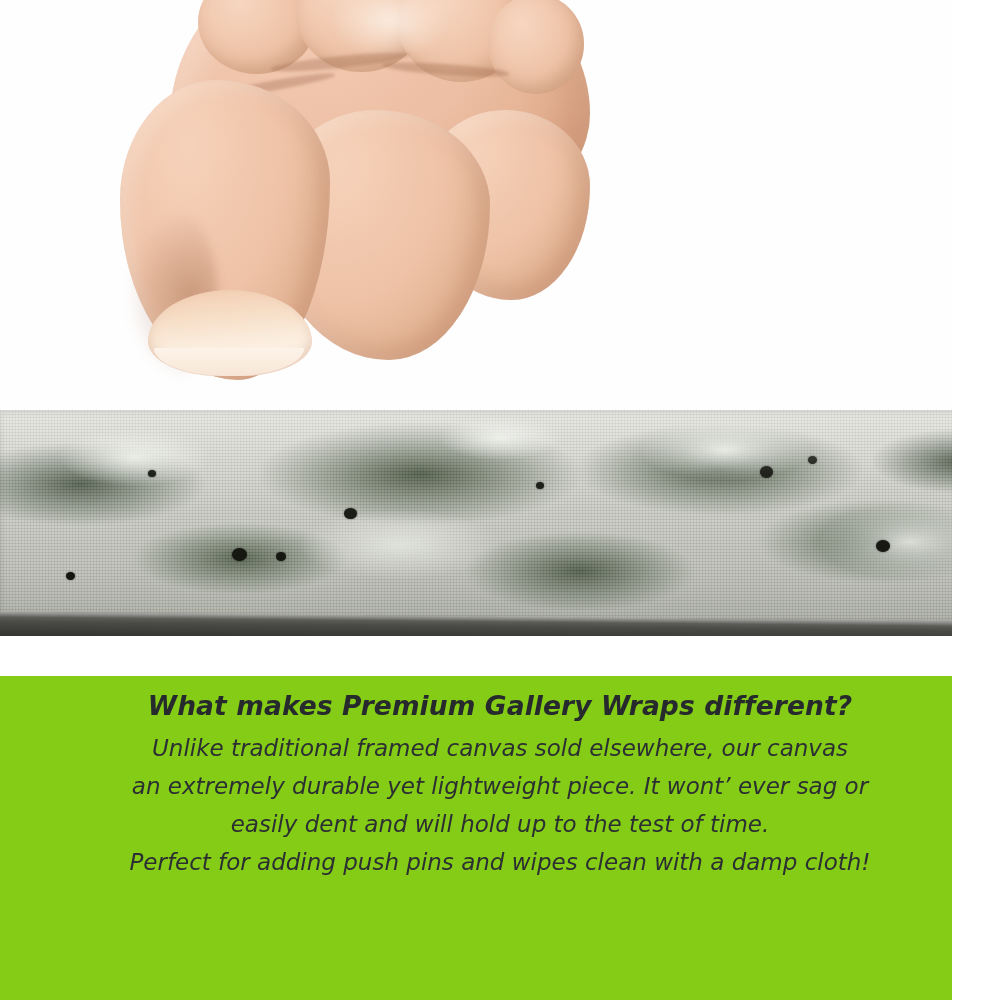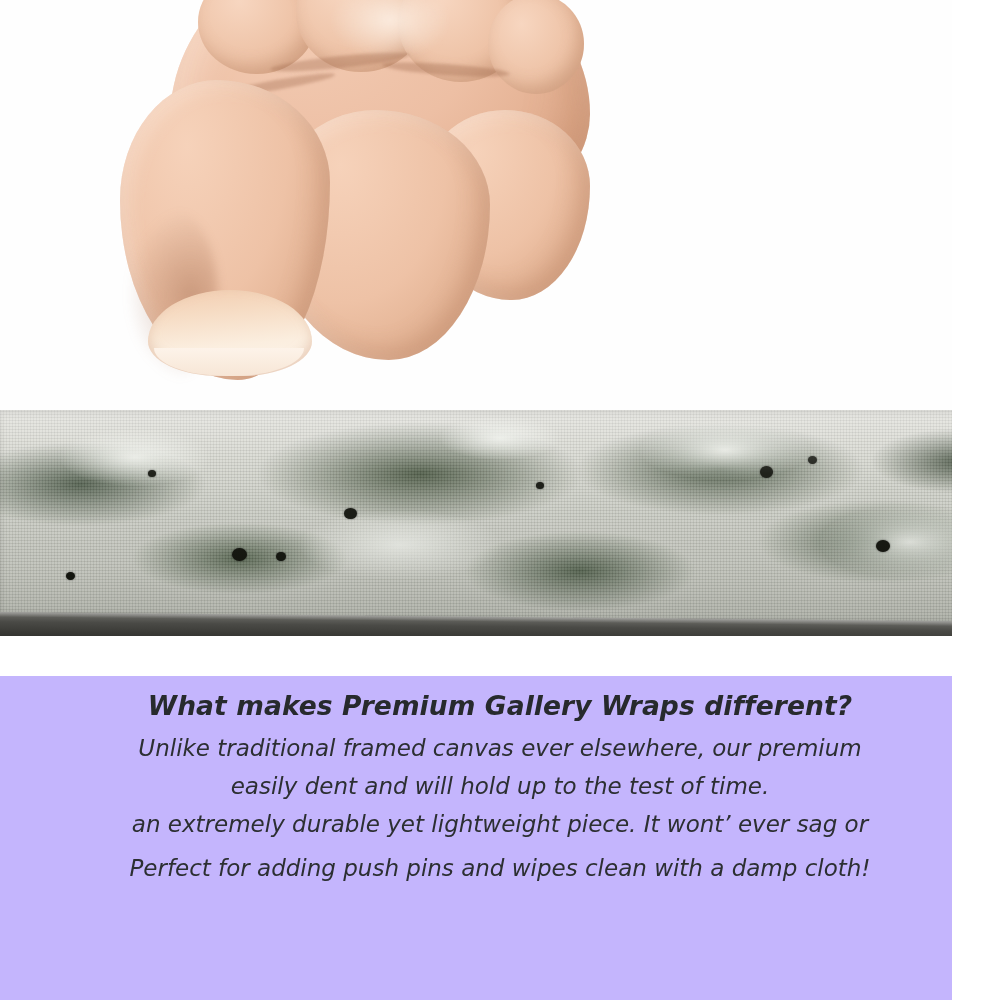--- a/index.html
+++ b/index.html
@@ -11,21 +11,21 @@
     width: 1000px;
     height: 1000px;
     overflow: hidden;
     font-family: "Liberation Sans", sans-serif;
   }
 
   #stage {
     position: relative;
     width: 952px;
     height: 1000px;
-    background: #c4b5fd;
+    background: #84cc16;
     overflow: hidden;
   }
 
   
   .photo-top {
     position: absolute;
     left: 0;
     top: 0;
     width: 1000px;
     height: 410px;
@@ -234,21 +234,21 @@
     color: #272a2d;
   }
   .caption p {
     margin: 0;
     font-size: 23px;
     line-height: 38px;
     font-weight: 400;
     color: #2c2f32;
   }
   .caption .last {
-    margin-top: 6px;
+    margin-top: 0;
   }
 </style>
 </head>
 <body>
 
 <div id="stage">
 
   <div class="photo-top">
     <div class="hand">
       <div class="knuckle-mass"></div>
@@ -290,19 +290,19 @@
     <div class="strip-light"></div>
   </div>
 
   <div class="wrap-edge">
     <div class="wrap-edge-hi"></div>
   </div>
   <div class="edge-mask"></div>
 
   <div class="caption">
     <div class="headline">What makes Premium Gallery Wraps different?</div>
-    <p>Unlike traditional framed canvas ever elsewhere, our premium</p>
+    <p>Unlike traditional framed canvas sold elsewhere, our canvas</p>
+    <p>an extremely durable yet lightweight piece. It wont’ ever sag or</p>
     <p>easily dent and will hold up to the test of time.</p>
-    <p>an extremely durable yet lightweight piece. It wont’ ever sag or</p>
     <p class="last">Perfect for adding push pins and wipes clean with a damp cloth!</p>
   </div>
 
 </div>
 
 </body></html>

